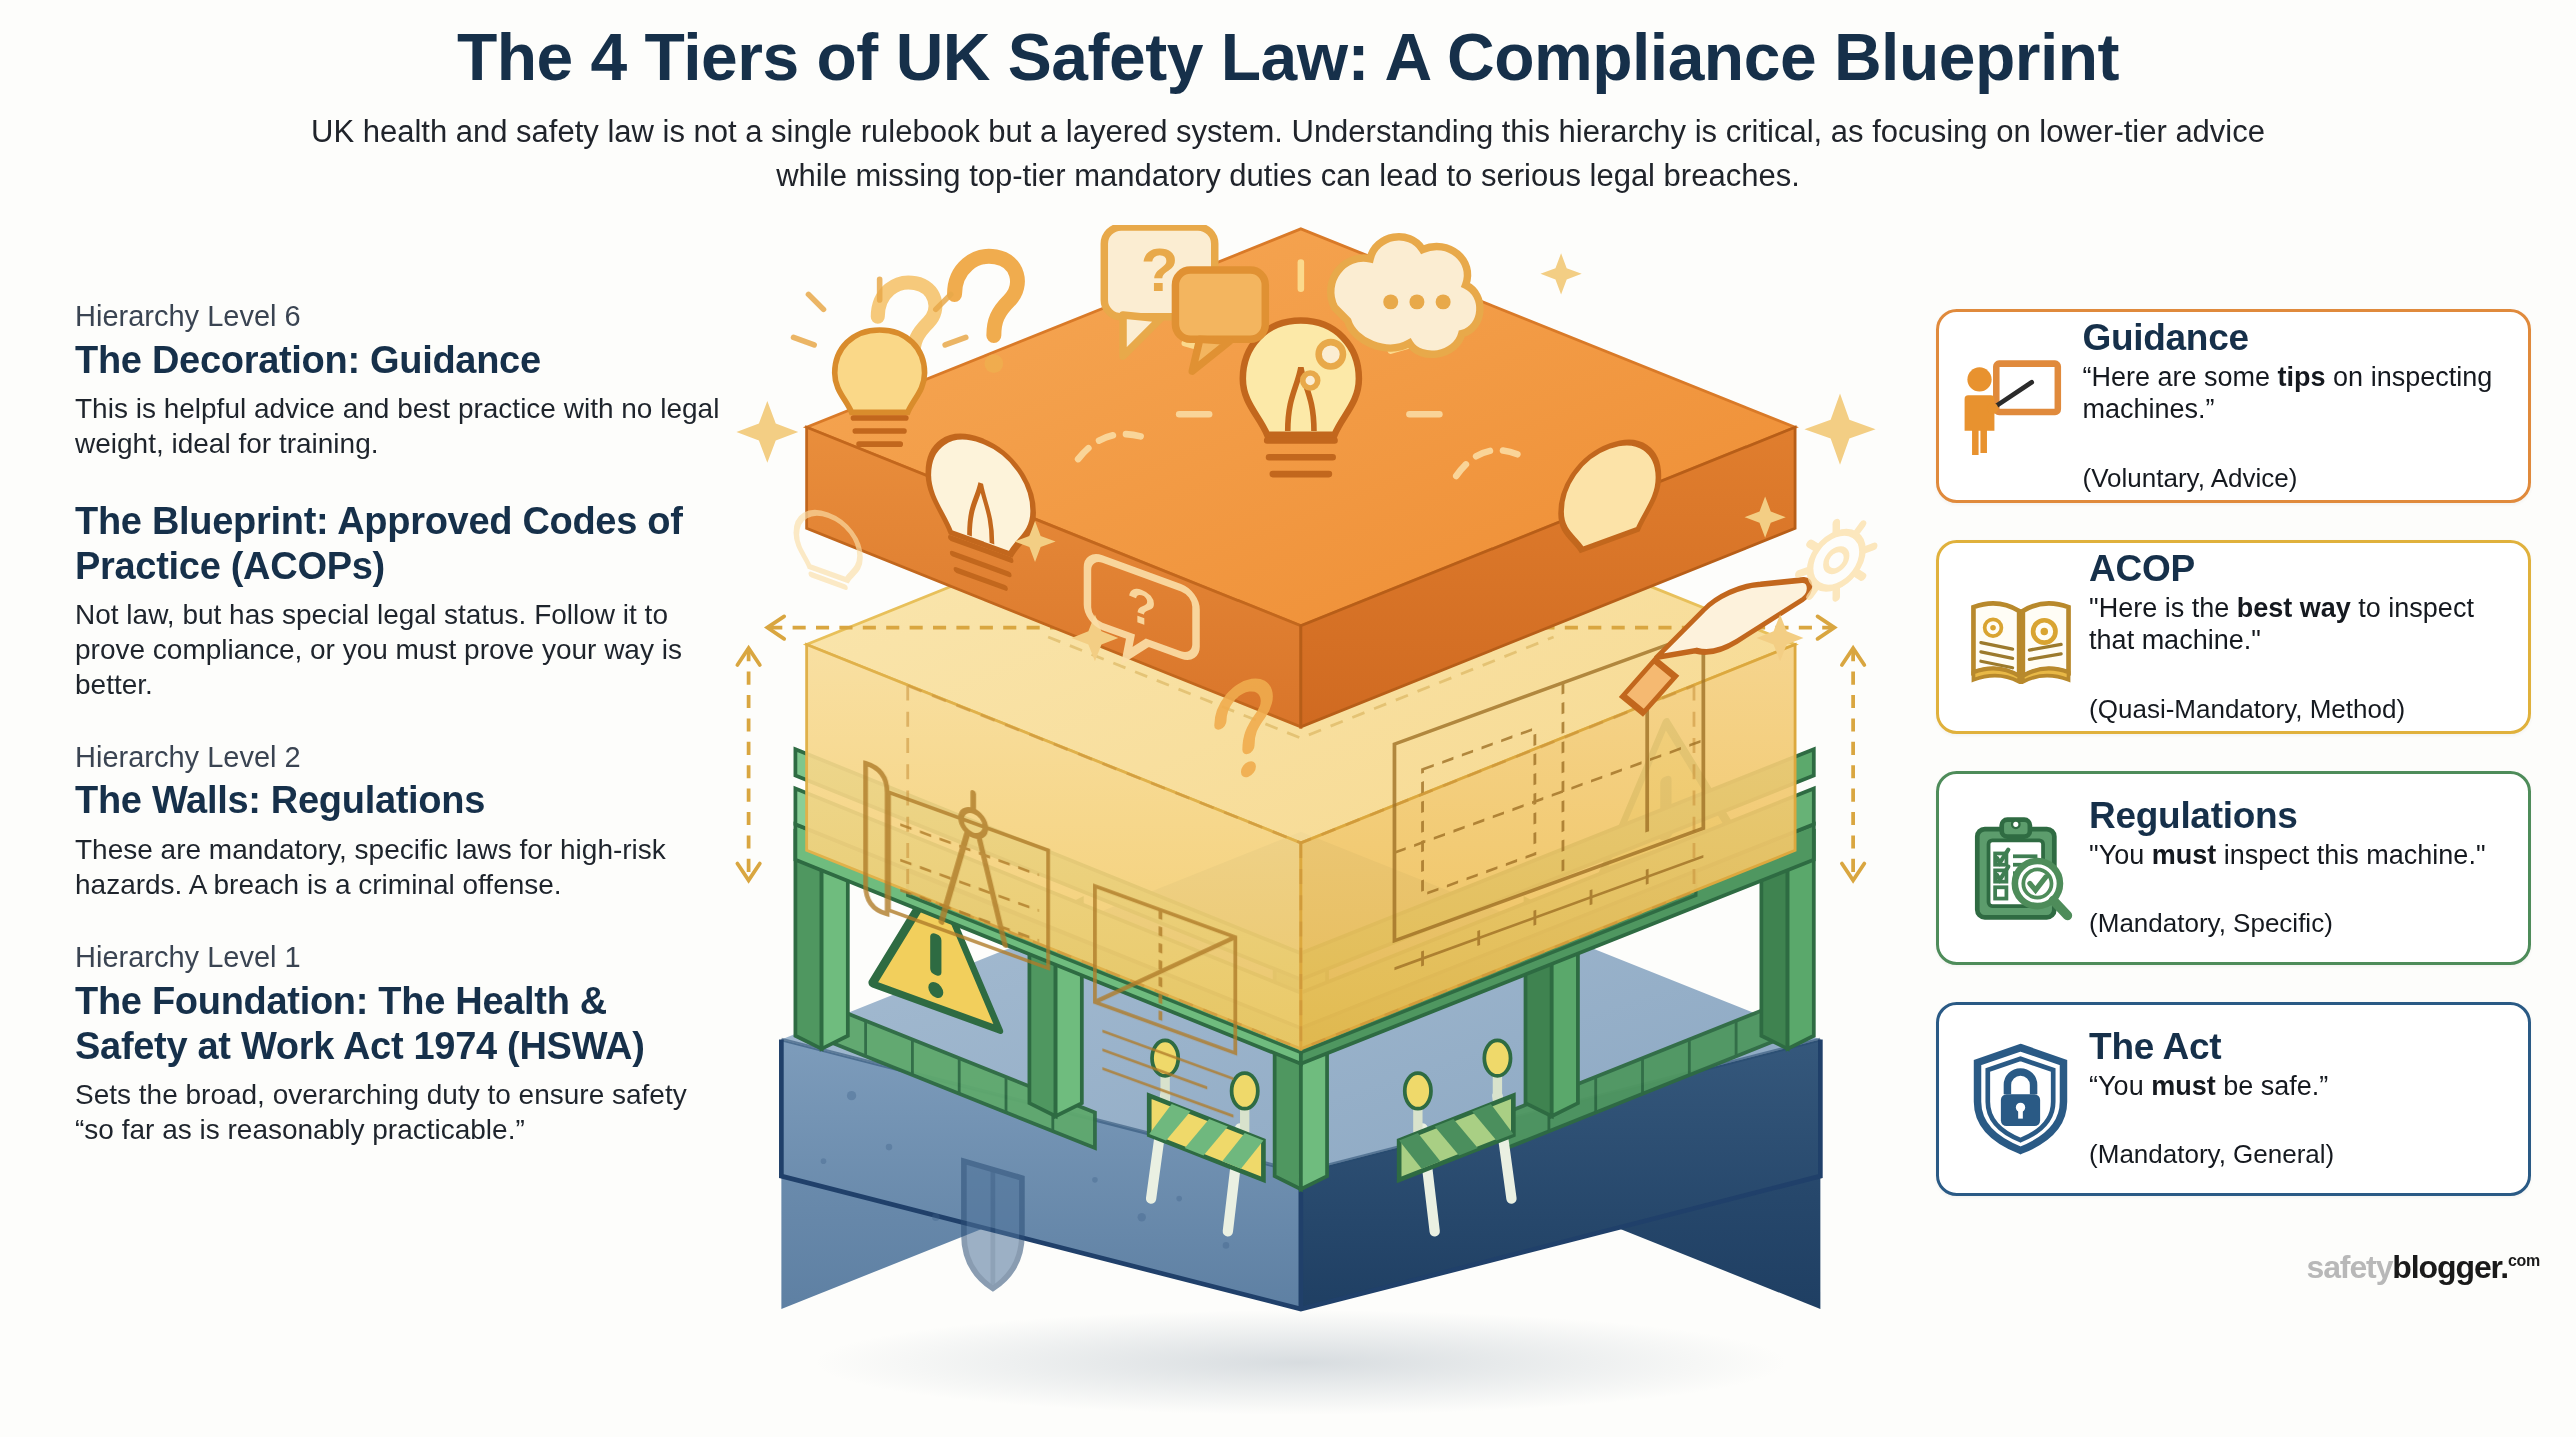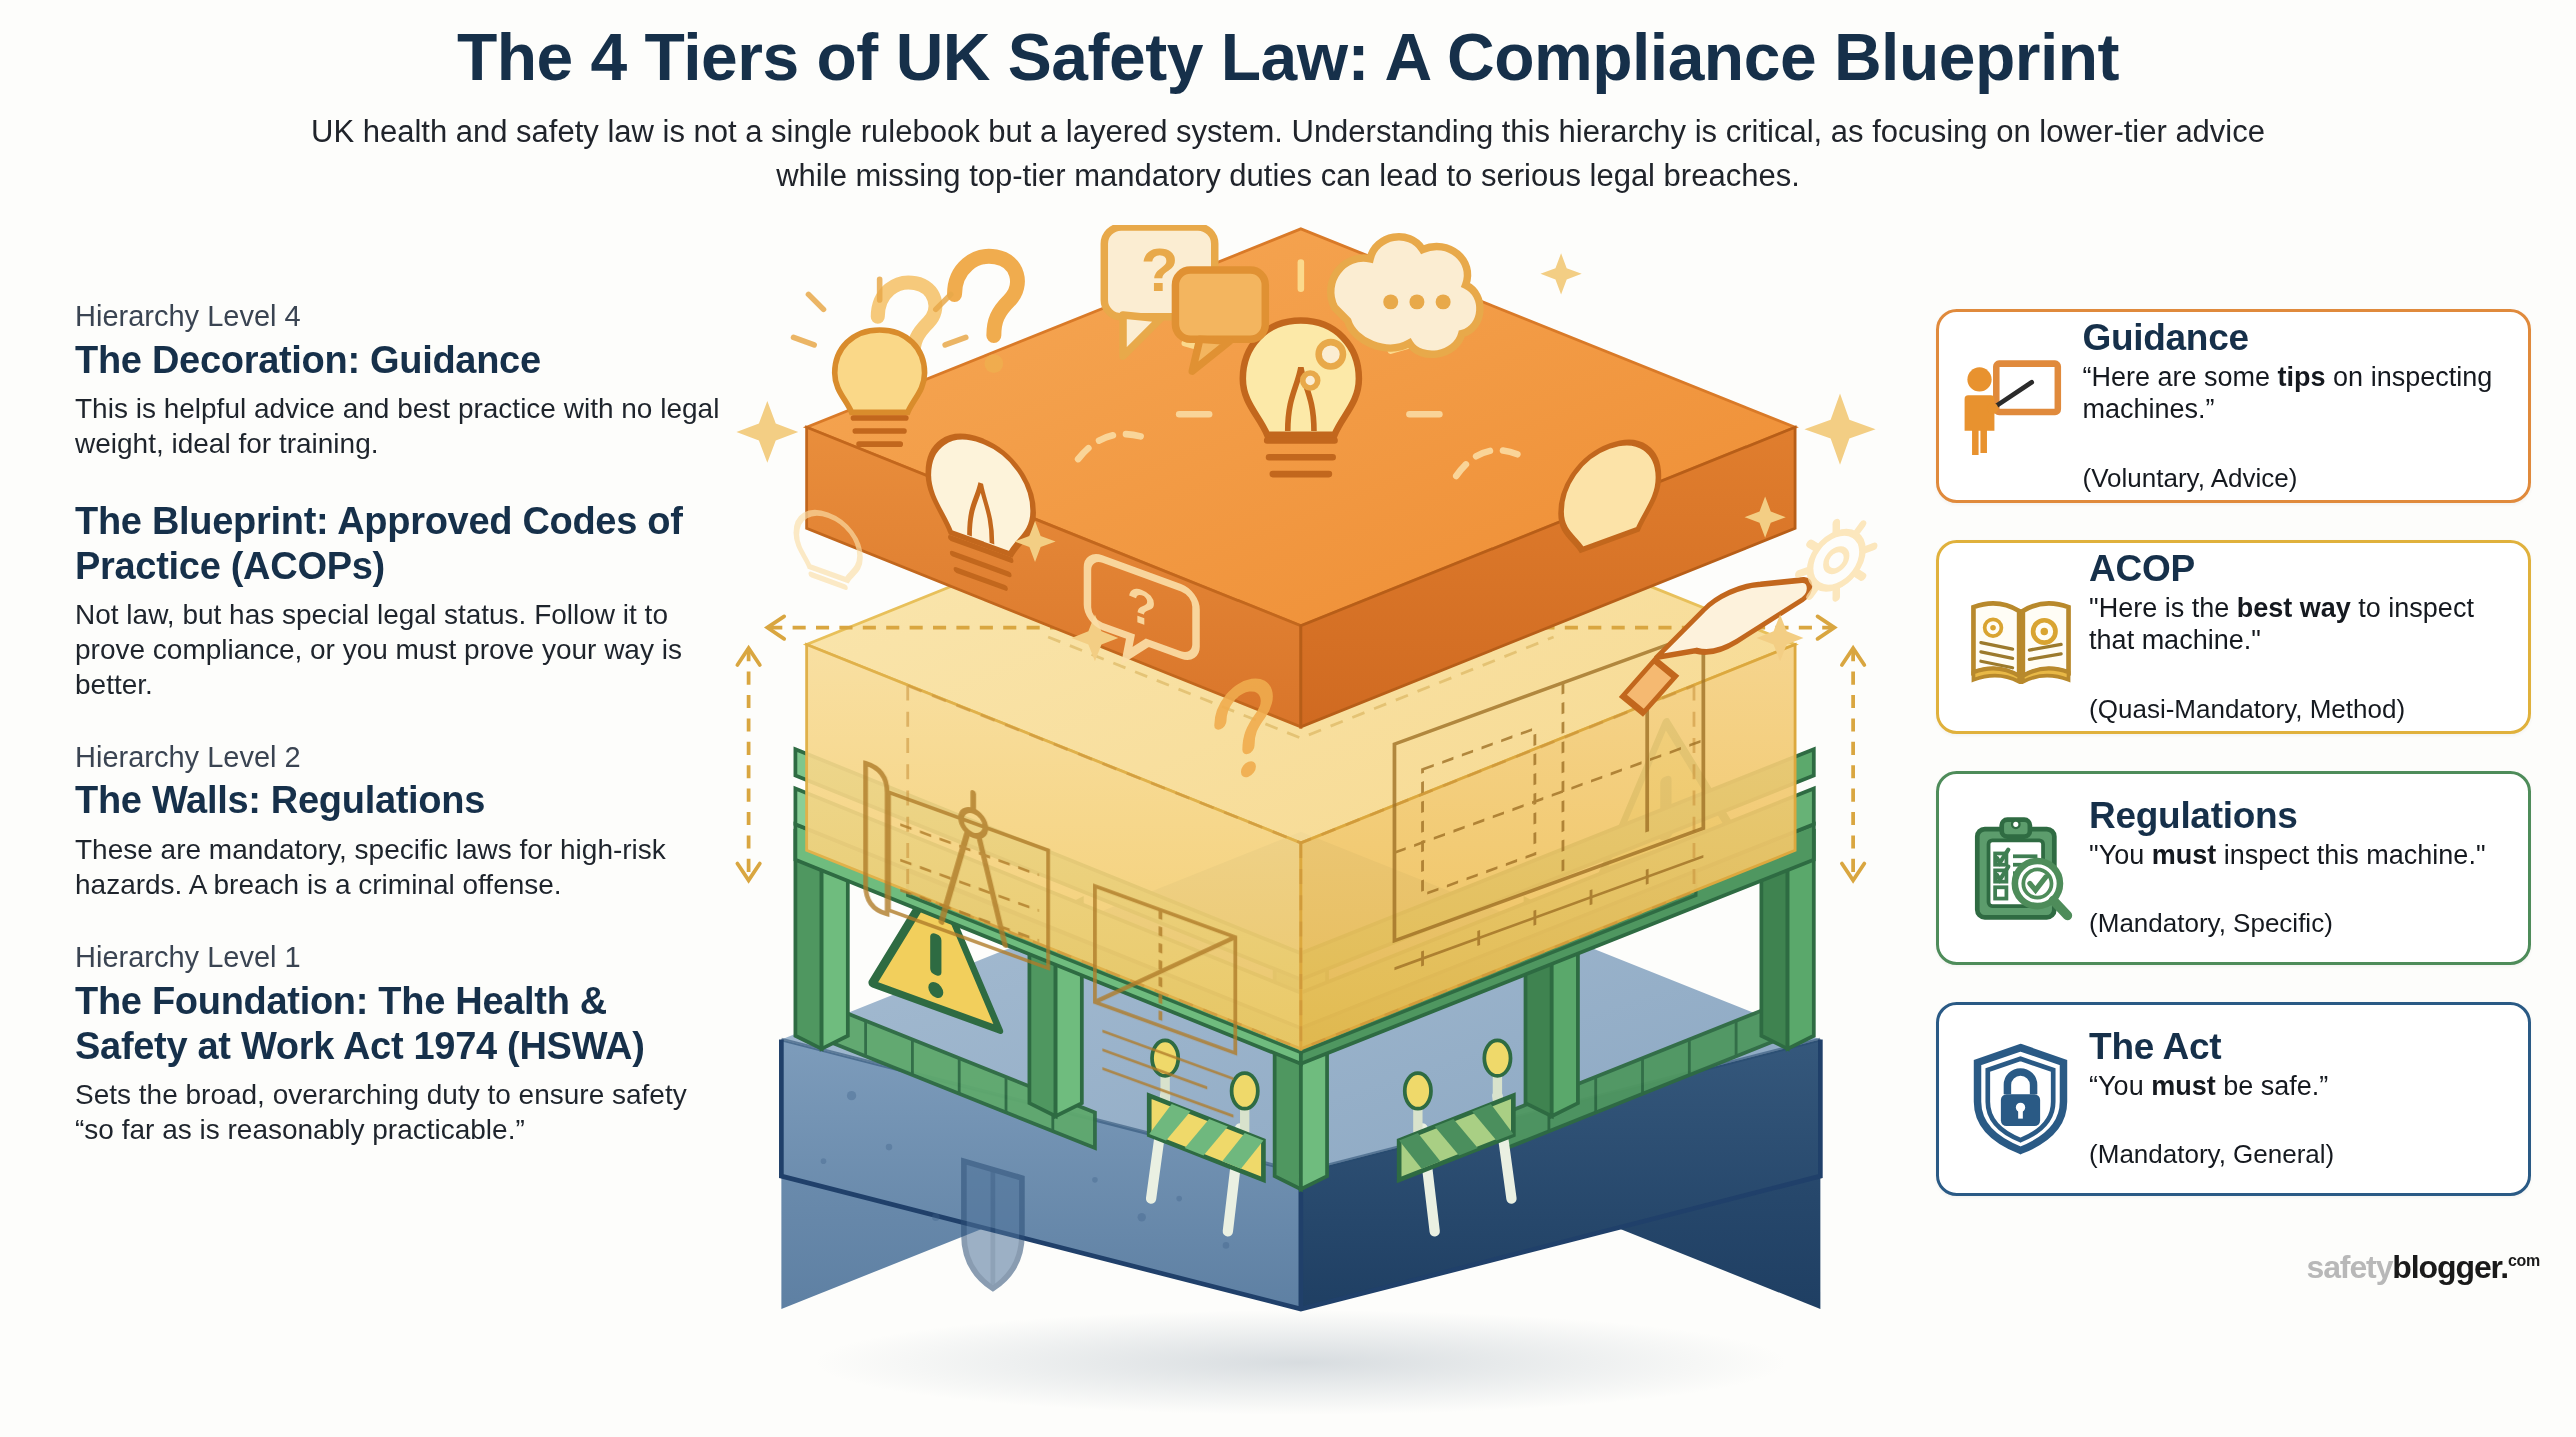--- a/index.html
+++ b/index.html
@@ -79,21 +79,21 @@
 <div class="page">
 
   <div class="header">
     <h1 class="title">The 4 Tiers of UK Safety Law: A Compliance Blueprint</h1>
     <p class="subtitle">UK health and safety law is not a single rulebook but a layered system. Understanding this hierarchy is critical, as focusing on lower-tier advice while missing top-tier mandatory duties can lead to serious legal breaches.</p>
   </div>
 
   <div class="left-col">
 
     <div class="tier-block t4">
-      <div class="tier-level">Hierarchy Level 4</div>
+      <div class="tier-level">Hierarchy Level 6</div>
       <div class="tier-title">The Decoration: Guidance</div>
       <div class="tier-desc">This is helpful advice and best practice with no legal weight, ideal for training.</div>
     </div>
 
     <div class="tier-block t3">
       <div class="tier-title">The Blueprint: Approved Codes of Practice (ACOPs)</div>
       <div class="tier-desc">Not law, but has special legal status. Follow it to prove compliance, or you must prove your way is better.</div>
     </div>
 
     <div class="tier-block t2">

